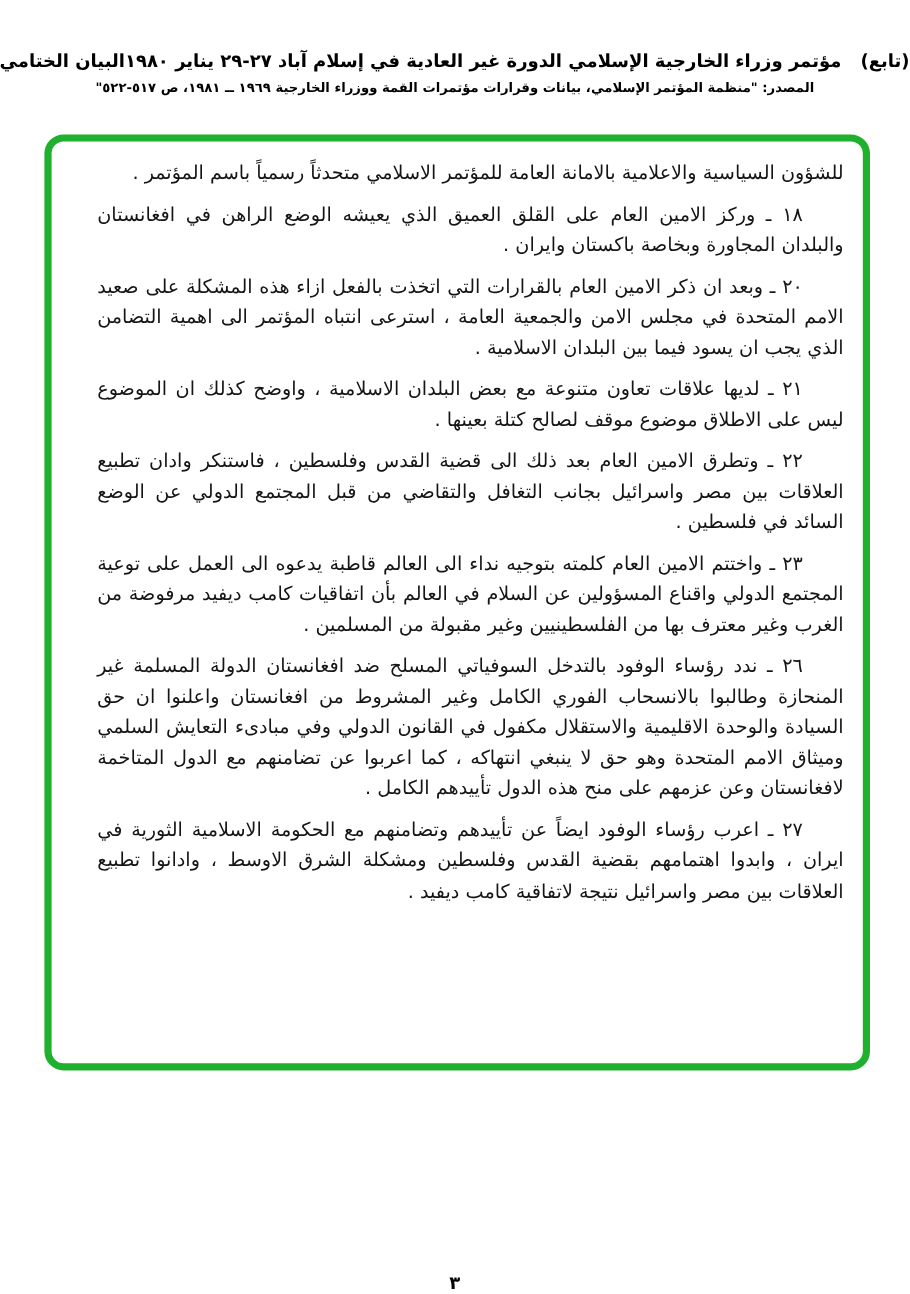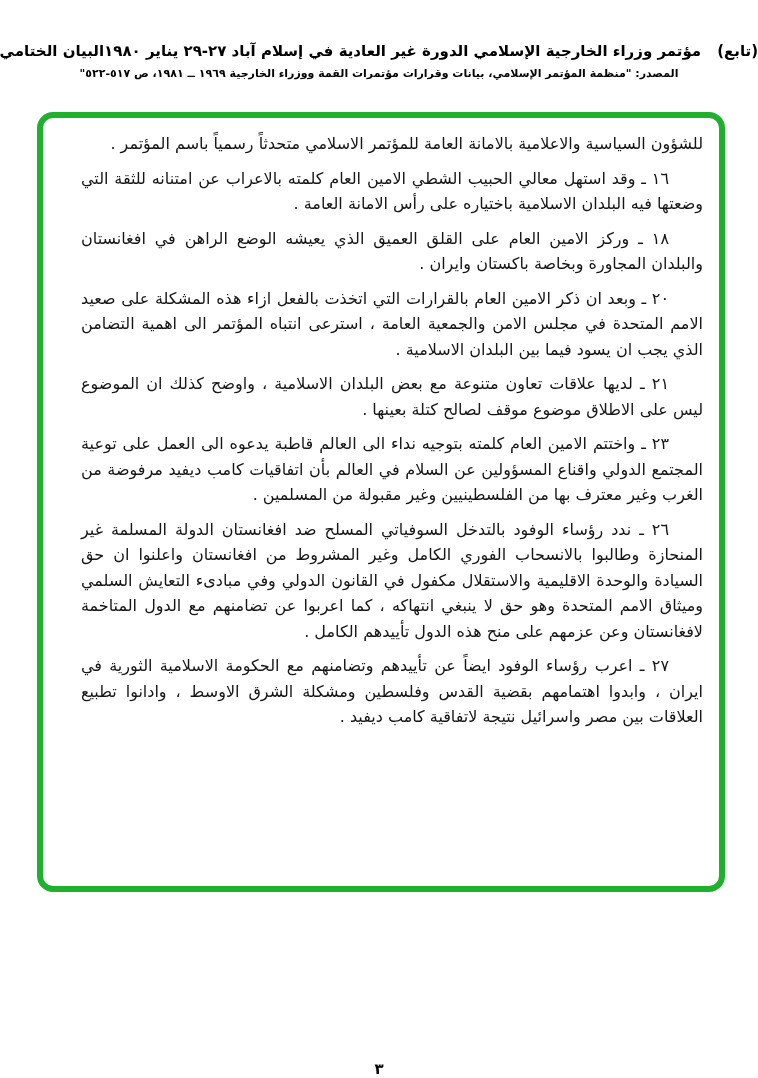--- a/index.html
+++ b/index.html
@@ -82,24 +82,24 @@
 
   <div class="header">
     <div class="title-line">
       <span class="title-prefix">(تابع)</span><span>مؤتمر وزراء الخارجية الإسلامي الدورة غير العادية في إسلام آباد ٢٧-٢٩ يناير ١٩٨٠البيان الختامي</span>
     </div>
     <div class="source-line">المصدر: "منظمة المؤتمر الإسلامي، بيانات وقرارات مؤتمرات القمة ووزراء الخارجية ١٩٦٩ ــ ١٩٨١، ص ٥١٧-٥٢٢"</div>
   </div>
 
   <div class="content-frame" style="border-color: rgb(31, 177, 46);">
     <p class="para continuation">للشؤون السياسية والاعلامية بالامانة العامة للمؤتمر الاسلامي متحدثاً رسمياً باسم المؤتمر .</p>
-    <p class="para">١٦ ـ وقد استهل معالي الحبيب الشطي الامين العام كلمته بالاعراب عن امتنانه للثقة التي وضعتها فيه البلدان الاسلامية باختياره على رأس الامانة العامة .</p>
     <p class="para">١٨ ـ وركز الامين العام على القلق العميق الذي يعيشه الوضع الراهن في افغانستان والبلدان المجاورة وبخاصة باكستان وايران .</p>
     <p class="para">٢٠ ـ وبعد ان ذكر الامين العام بالقرارات التي اتخذت بالفعل ازاء هذه المشكلة على صعيد الامم المتحدة في مجلس الامن والجمعية العامة ، استرعى انتباه المؤتمر الى اهمية التضامن الذي يجب ان يسود فيما بين البلدان الاسلامية .</p>
     <p class="para">٢١ ـ لديها علاقات تعاون متنوعة مع بعض البلدان الاسلامية ، واوضح كذلك ان الموضوع ليس على الاطلاق موضوع موقف لصالح كتلة بعينها .</p>
+    <p class="para">٢٢ ـ وتطرق الامين العام بعد ذلك الى قضية القدس وفلسطين ، فاستنكر وادان تطبيع العلاقات بين مصر واسرائيل بجانب التغافل والتقاضي من قبل المجتمع الدولي عن الوضع السائد في فلسطين .</p>
     <p class="para">٢٣ ـ واختتم الامين العام كلمته بتوجيه نداء الى العالم قاطبة يدعوه الى العمل على توعية المجتمع الدولي واقناع المسؤولين عن السلام في العالم بأن اتفاقيات كامب ديفيد مرفوضة من الغرب وغير معترف بها من الفلسطينيين وغير مقبولة من المسلمين .</p>
     <p class="para">٢٦ ـ ندد رؤساء الوفود بالتدخل السوفياتي المسلح ضد افغانستان الدولة المسلمة غير المنحازة وطالبوا بالانسحاب الفوري الكامل وغير المشروط من افغانستان واعلنوا ان حق السيادة والوحدة الاقليمية والاستقلال مكفول في القانون الدولي وفي مبادىء التعايش السلمي وميثاق الامم المتحدة وهو حق لا ينبغي انتهاكه ، كما اعربوا عن تضامنهم مع الدول المتاخمة لافغانستان وعن عزمهم على منح هذه الدول تأييدهم الكامل .</p>
     <p class="para">٢٧ ـ اعرب رؤساء الوفود ايضاً عن تأييدهم وتضامنهم مع الحكومة الاسلامية الثورية في ايران ، وابدوا اهتمامهم بقضية القدس وفلسطين ومشكلة الشرق الاوسط ، وادانوا تطبيع العلاقات بين مصر واسرائيل نتيجة لاتفاقية كامب ديفيد .</p>
   </div>
 
   <div class="page-number">٣</div>
 
 </div>
 
 </body></html>

